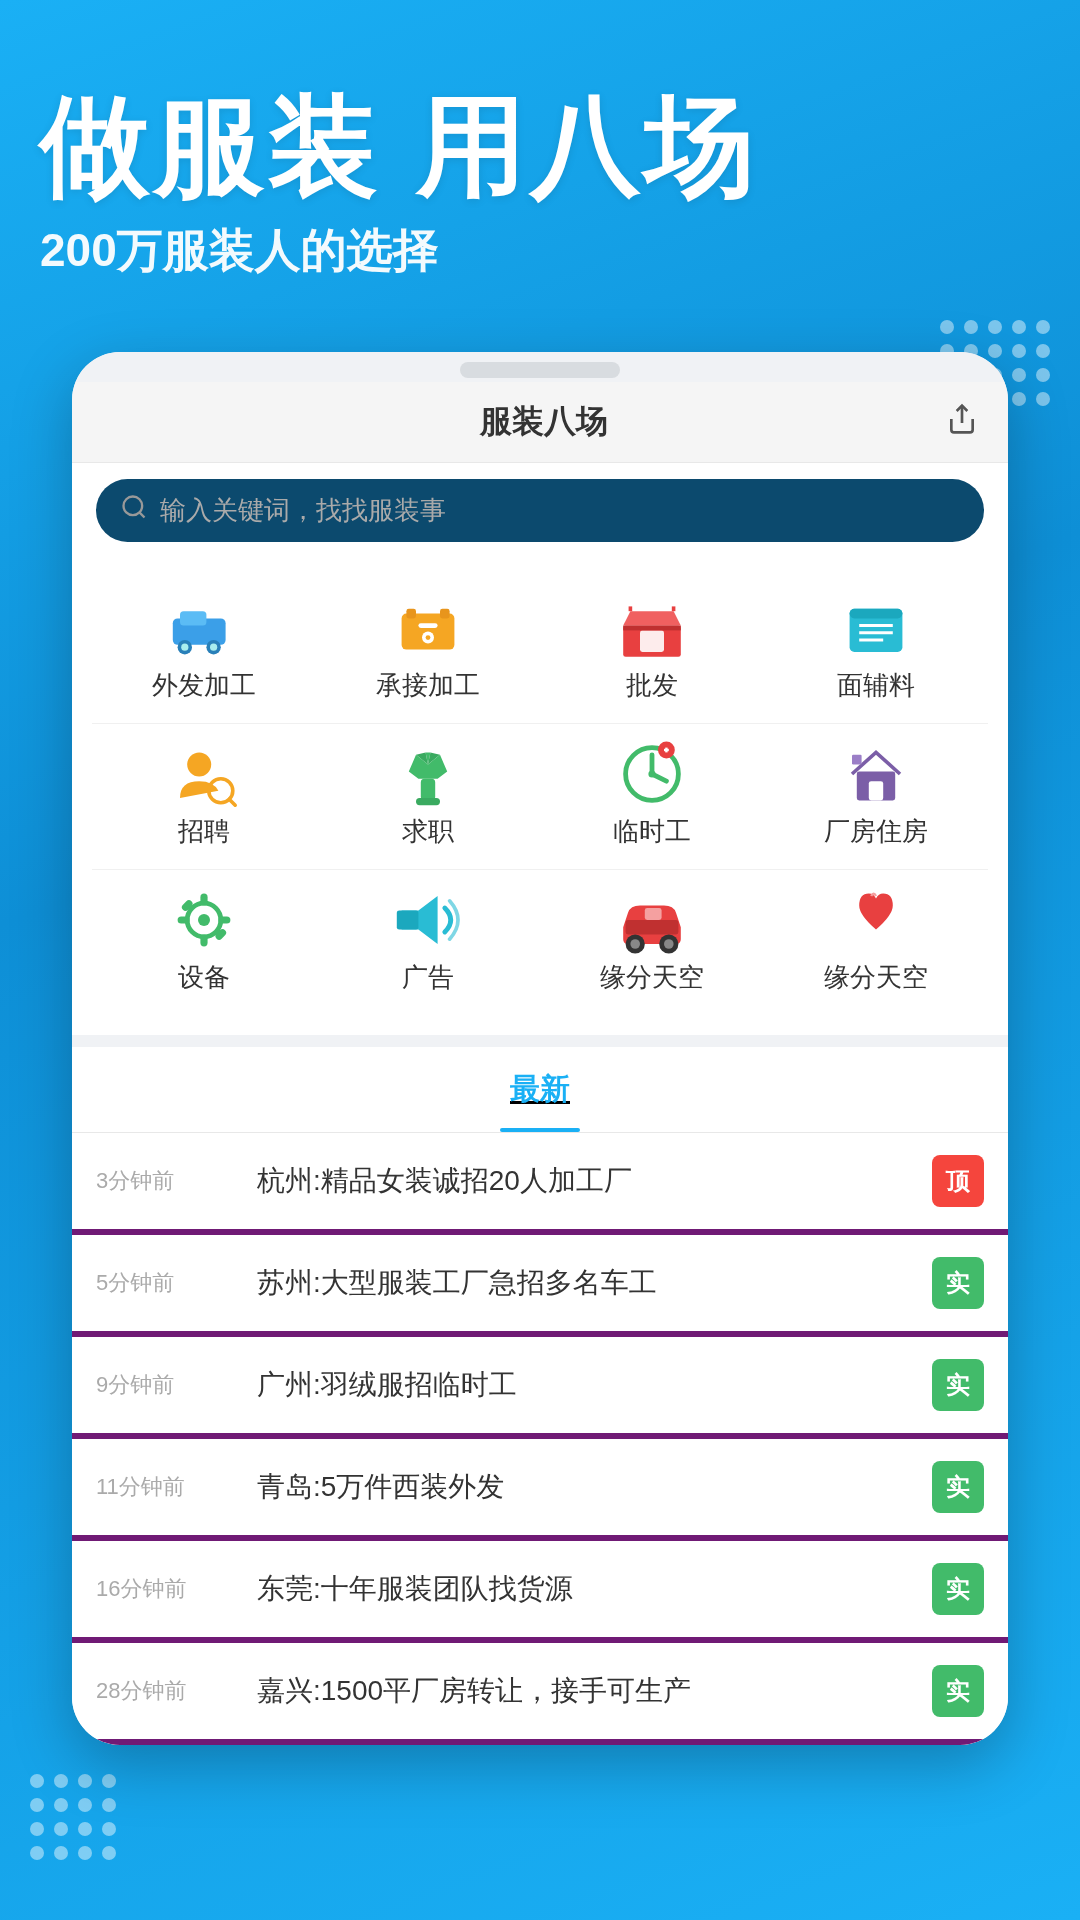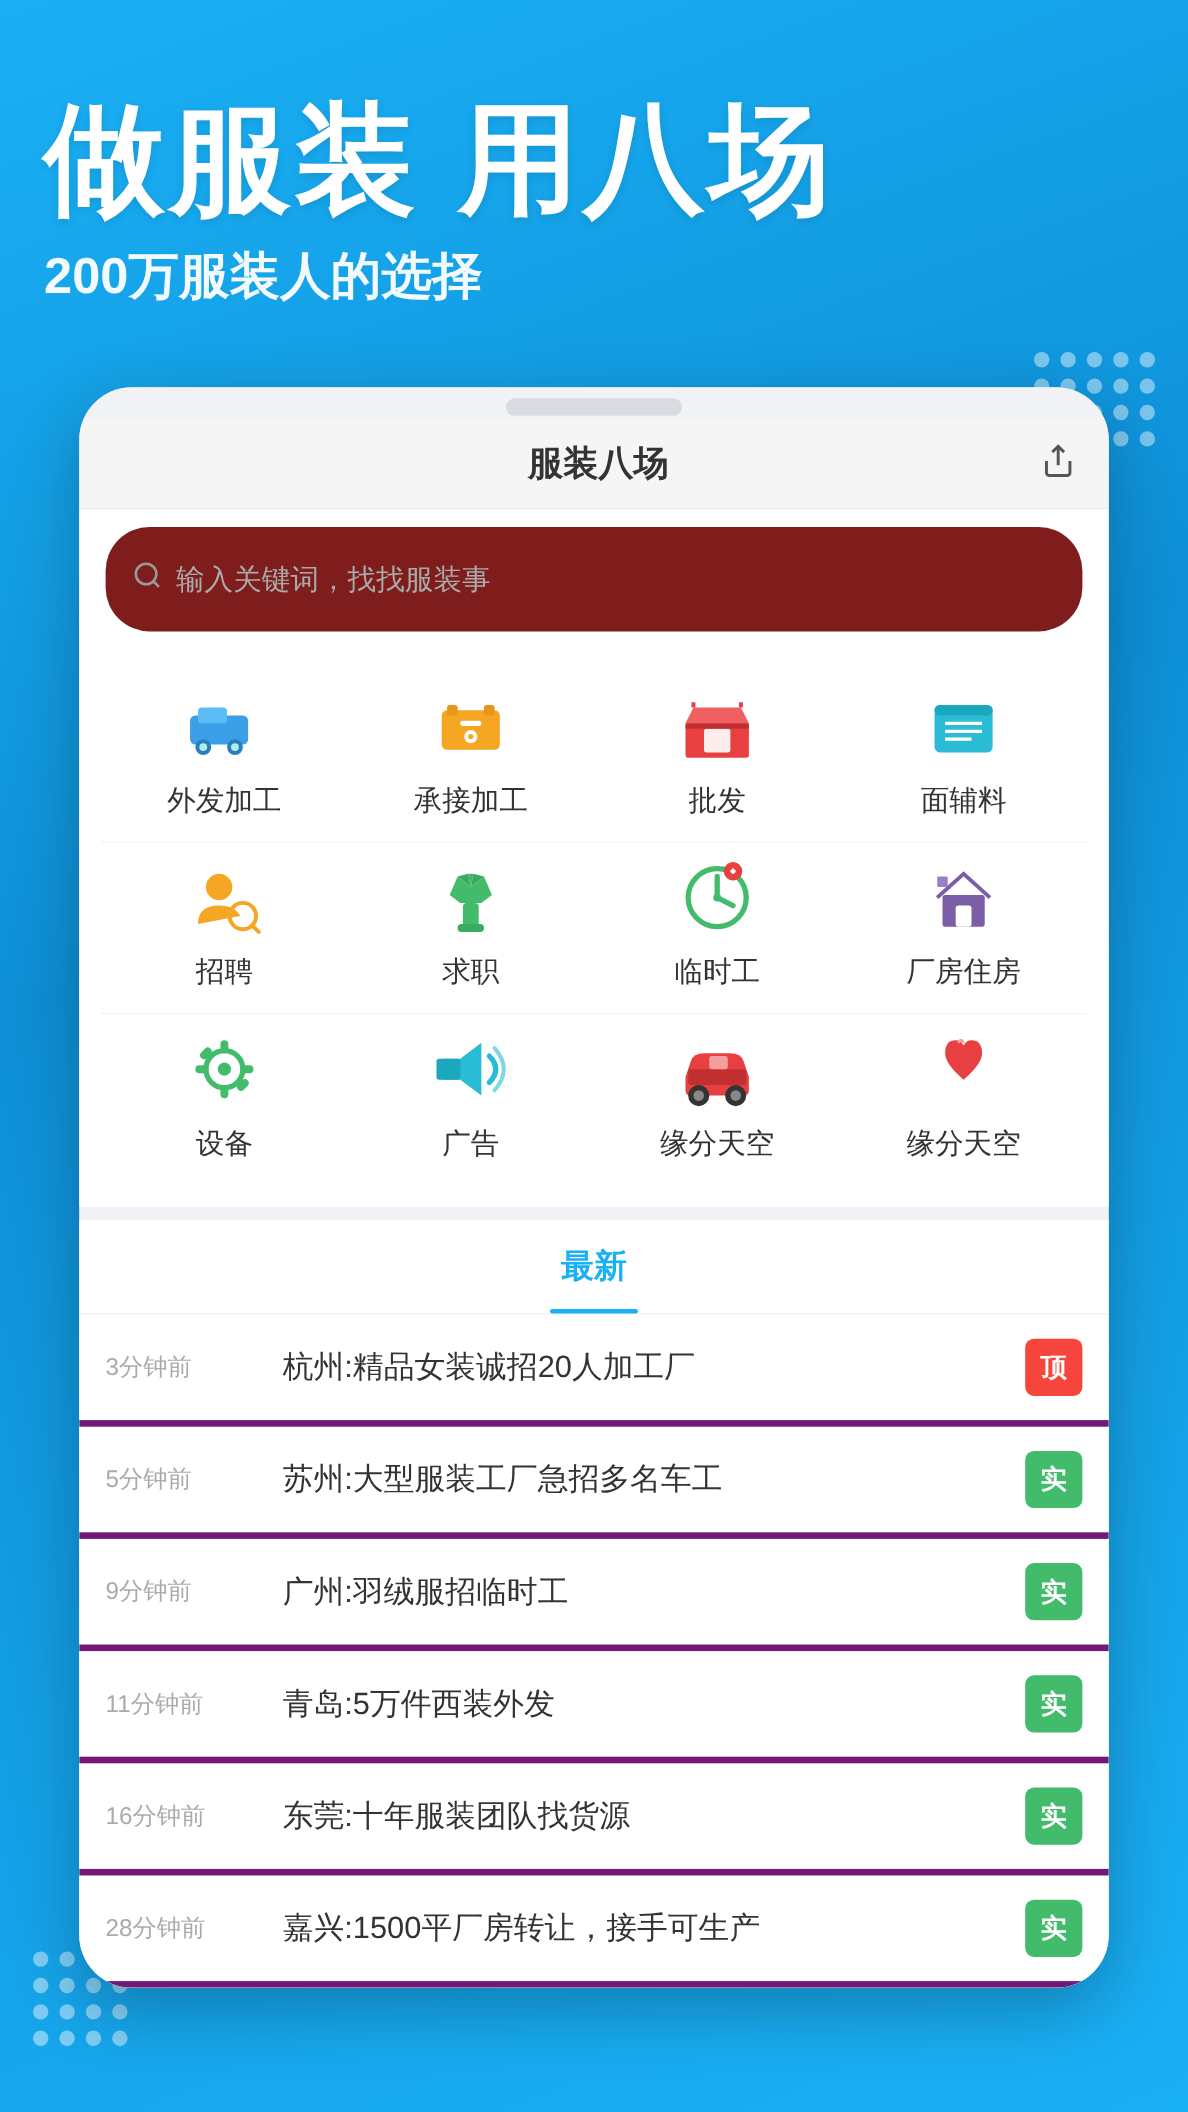--- a/index.html
+++ b/index.html
@@ -104,25 +104,25 @@
       color: #555;
       cursor: pointer;
     }
 
     
     .search-bar {
       background: white;
       padding: 16px 24px;
     }
     .search-input-wrapper {
-      background: #7f1d1d;
+      background: #0c4a6e;
       border-radius: 40px;
       display: flex;
       align-items: center;
-      padding: 30px 24px;
+      padding: 14px 24px;
       gap: 12px;
     }
     .search-input-wrapper .search-icon-svg {
       color: #999;
       font-size: 28px;
     }
     .search-placeholder {
       font-size: 26px;
       color: #aaa;
     }
@@ -134,21 +134,21 @@
     }
     .category-row {
       display: flex;
       justify-content: space-around;
       padding: 10px 20px 20px;
     }
     .category-item {
       display: flex;
       flex-direction: column;
       align-items: center;
-      gap: 10px;
+      gap: 0;
       cursor: pointer;
       width: 160px;
     }
     .category-icon {
       width: 80px;
       height: 80px;
       display: flex;
       align-items: center;
       justify-content: center;
       font-size: 56px;
@@ -162,20 +162,21 @@
     .category-divider {
       height: 1px;
       background: #f0f0f0;
       margin: 0 20px;
     }
 
     
     .tabs-section {
       background: white;
       margin-top: 12px;
+      text-decoration: underline;
     }
     .tabs-header {
       display: flex;
       border-bottom: 1px solid #e8e8e8;
     }
     .tab-item {
       flex: 1;
       text-align: center;
       padding: 22px 0;
       font-size: 30px;

